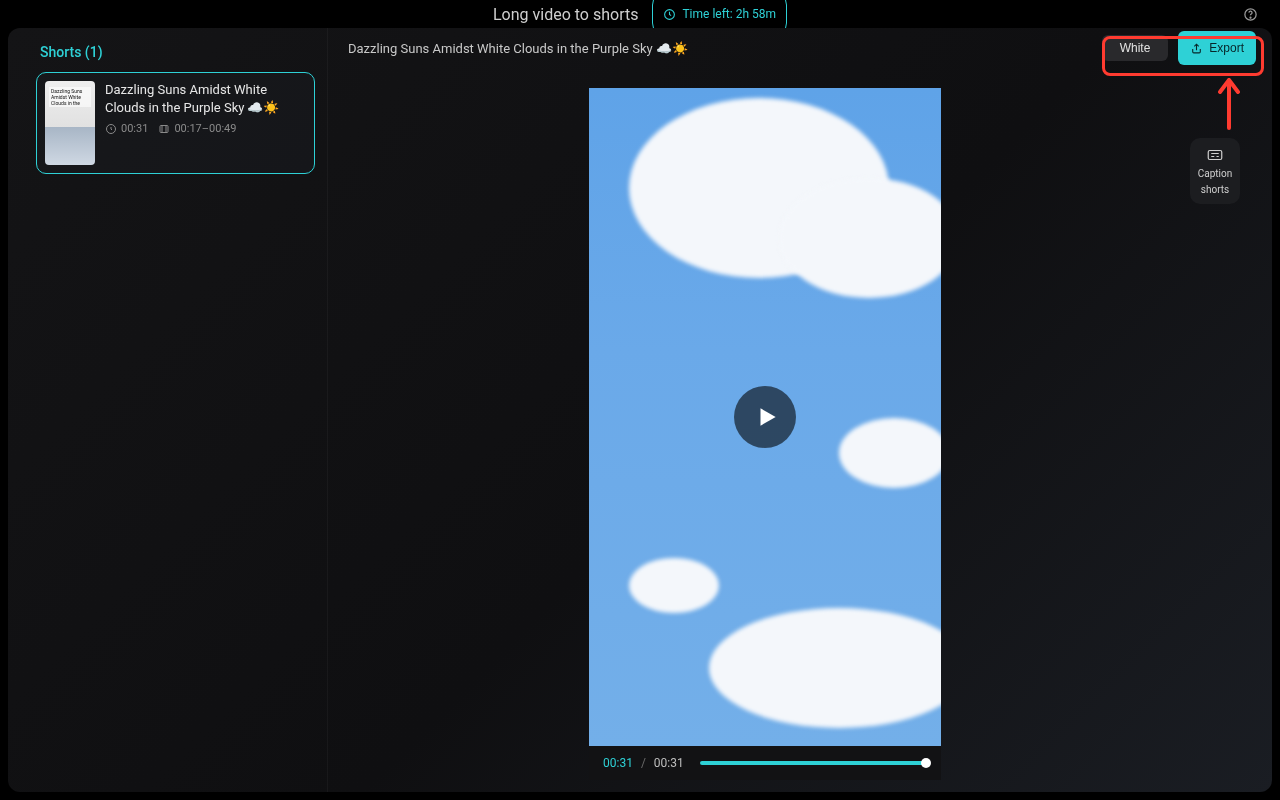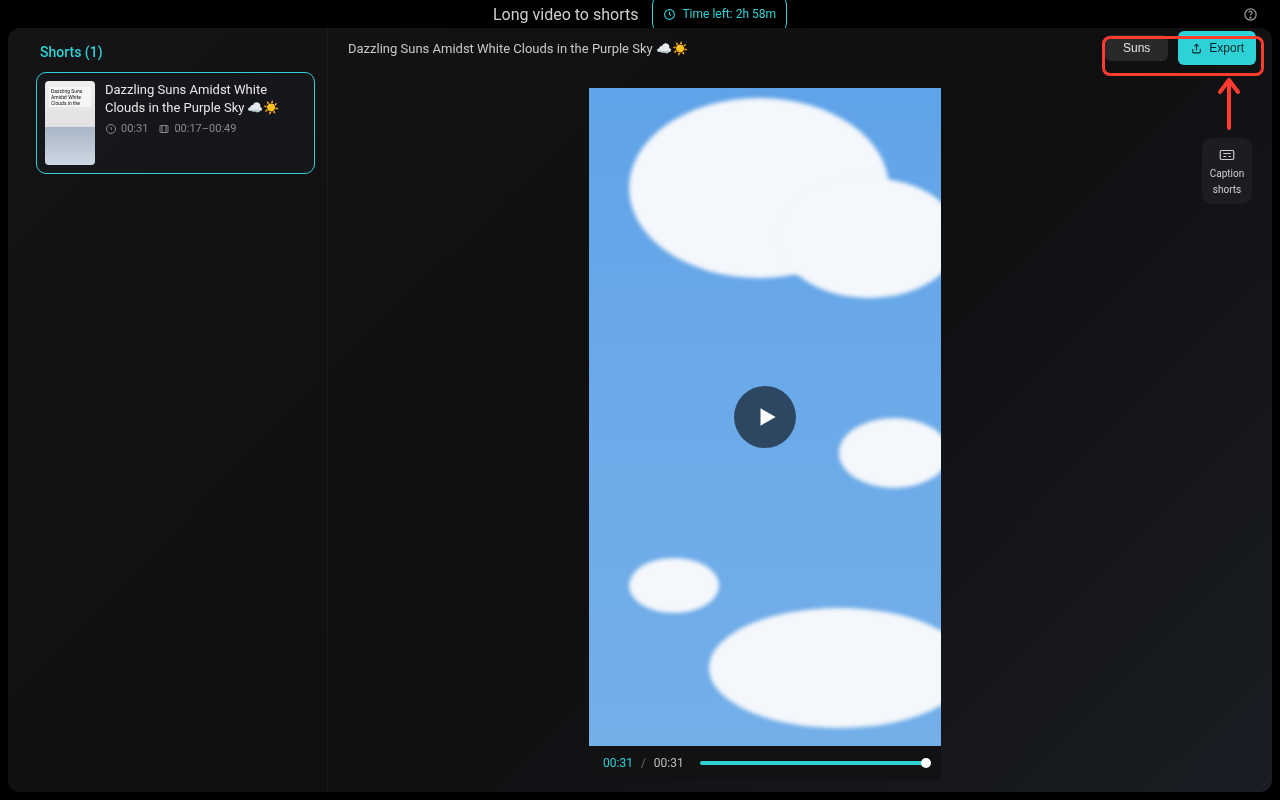--- a/index.html
+++ b/index.html
@@ -85,21 +85,21 @@
     position:absolute; right:8px; top:8px; width:162px; height:40px;
     border:3px solid #ff3b30; border-radius:8px; pointer-events:none;
     z-index:5;
   }
   .highlight-arrow {
     position:absolute; right:28px; top:50px; z-index:5; pointer-events:none;
   }
   .highlight-arrow svg { width:30px; height:55px; }
 
   .caption-panel {
-    position:absolute; right:20px; top:110px;
+    position:absolute; right:32px; top:110px;
     width:50px; height:66px; border-radius:10px;
     background:#1c1d20; display:flex; flex-direction:column;
     align-items:center; justify-content:center; gap:4px;
     color:#cfcfcf; font-size:10px; line-height:1.2; text-align:center;
     cursor:pointer;
   }
   .caption-panel svg { width:18px; height:18px; }
 
   .player-wrap {
     position:absolute; left:0; right:70px; top:60px; bottom:12px;
@@ -188,21 +188,21 @@
           </span>
         </div>
       </div>
     </div>
   </div>
 
   <div class="main">
     <div class="main-header">
       <div class="preview-title">Dazzling Suns Amidst White Clouds in the Purple Sky ☁️☀️</div>
       <div class="hdr-actions">
-        <button class="edit-btn">Suns</button>
+        <button class="edit-btn">White</button>
         <button class="export-btn">
           <svg viewBox="0 0 24 24" fill="none" stroke="#07272a" stroke-width="2">
               <path d="M12 15V4M8 8l4-4 4 4"></path>
               <path d="M5 13v5a2 2 0 0 0 2 2h10a2 2 0 0 0 2-2v-5"></path>
             </svg>
           <span>Export</span>
         </button>
       </div>
     </div>
 

